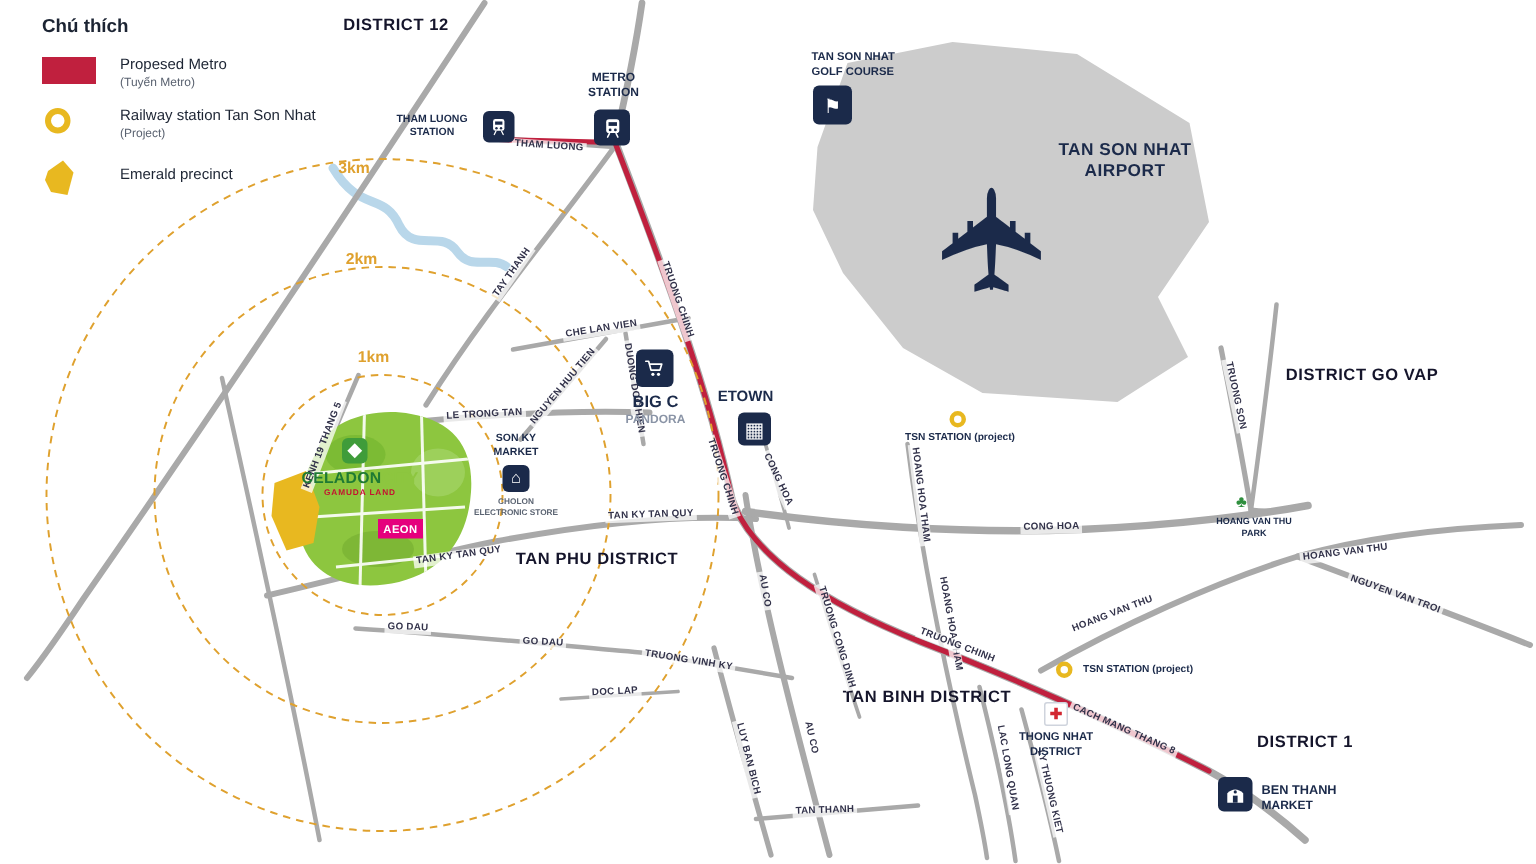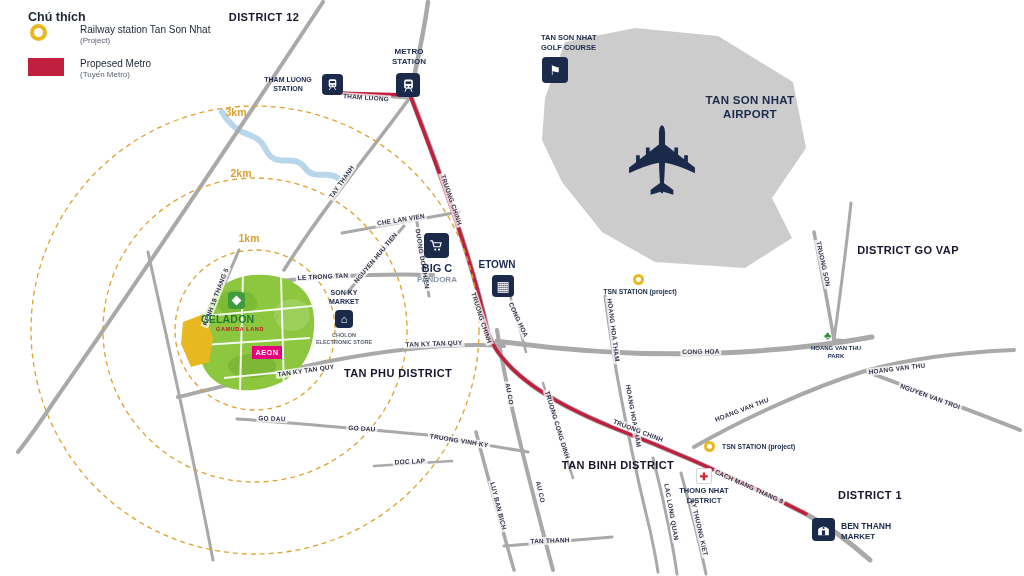--- a/index.html
+++ b/index.html
@@ -31,21 +31,21 @@
     padding:0 2px;white-space:nowrap;line-height:1.3}
   .poi-text{position:absolute;color:var(--navy);font-weight:bold;line-height:1.3;z-index:6}
   .icon-box{position:absolute;background:var(--navy);border-radius:4px;display:flex;
     align-items:center;justify-content:center;color:#fff;z-index:6}
   .tsn-dot{position:absolute;width:11px;height:11px;border-radius:50%;background:#fff;
     border:3px solid var(--station-yellow);z-index:6}
   .hospital-box{position:absolute;width:16px;height:16px;background:#fff;border:1px solid #cfd4dd;
     border-radius:2px;display:flex;align-items:center;justify-content:center;
     color:var(--hospital-red);font-size:10px;font-weight:bold;z-index:6}
   .legend{position:absolute;left:28px;top:10px;z-index:10}
-  .legend-title{font-size:12.5px;font-weight:bold;color:#1c2433;}
+  .legend-title{font-size:12.5px;font-weight:bold;color:#1c2433;margin-bottom:14px}
   .legend-row{display:flex;gap:14px;align-items:flex-start;margin-bottom:13px}
   .legend-icon-col{width:38px;display:flex;justify-content:flex-start}
   .metro-swatch{width:36px;height:18px;background:var(--metro-red);display:block}
   .ring-icon{width:17px;height:17px;border-radius:50%;border:4px solid var(--station-yellow);
     background:#fff;display:block;margin-left:2px}
   .l-label{font-size:10px;color:#1c2433}
   .l-sub{font-size:8px;color:#5a6270;margin-top:1px}
 </style>
 </head>
 <body>
@@ -169,34 +169,44 @@
   <div class="layer" id="ring-labels">
       <div class="ring-label" style="left: 249px; top: 238px;">1km</div>
       <div class="ring-label" style="left: 241px; top: 173px; text-align: center;">2km</div>
       <div class="ring-label" style="left: 236px; top: 112px; text-align: center;">3km</div>
     </div>
 
   <div class="legend">
     <div class="legend-title">Chú thích</div>
     <div class="legend-row">
       <span class="legend-icon-col">
+          <span class="metro-swatch"></span>
+        </span>
+      <div>
+        <div class="l-label">Propesed Metro</div>
+        <div class="l-sub">(Tuyến Metro)</div>
+      </div>
+    </div>
+    <div class="legend-row">
+      <span class="legend-icon-col">
           <span class="ring-icon"></span>
         </span>
       <div>
         <div class="l-label">Railway station Tan Son Nhat</div>
         <div class="l-sub">(Project)</div>
       </div>
     </div>
     <div class="legend-row">
       <span class="legend-icon-col">
-          <span class="metro-swatch"></span>
-        </span>
+        <svg width="24" height="26" viewBox="0 0 24 26">
+          <polygon points="4,8 14,1 21,9 17,24 6,22 2,14" style="fill:var(--station-yellow)"></polygon>
+        </svg>
+      </span>
       <div>
-        <div class="l-label">Propesed Metro</div>
-        <div class="l-sub">(Tuyến Metro)</div>
+        <div class="l-label" style="margin-top:5px">Emerald precinct</div>
       </div>
     </div>
   </div>
 
   <div class="poi-text center" style="left:254px;top:75px;width:68px;font-size:7px">
     <div>THAM LUONG</div>
     <div>STATION</div>
   </div>
   <div class="icon-box" style="left:322px;top:74px;width:21px;height:21px">
     <svg viewBox="0 0 24 24" width="13" height="13">

